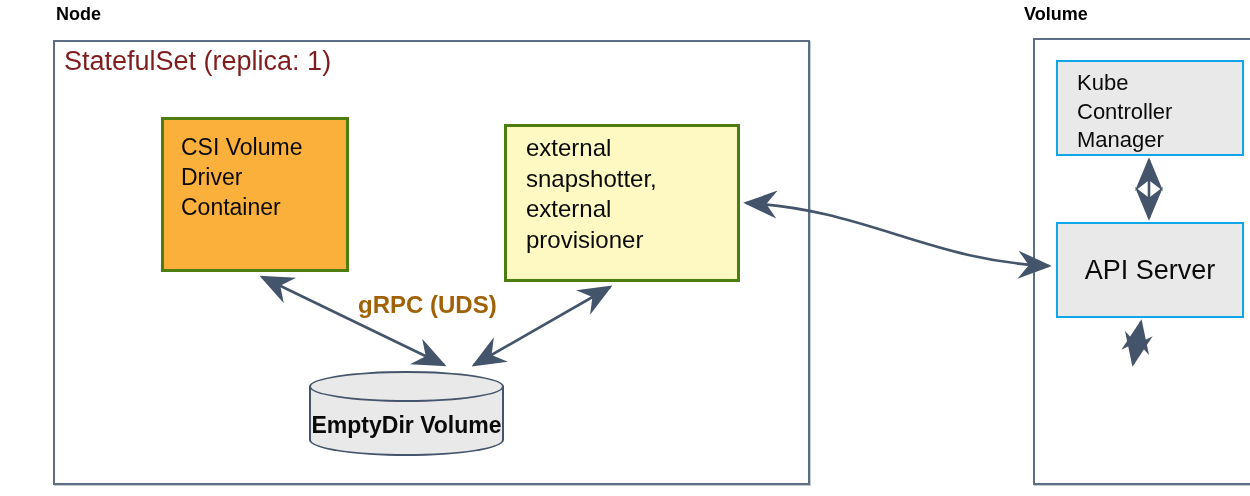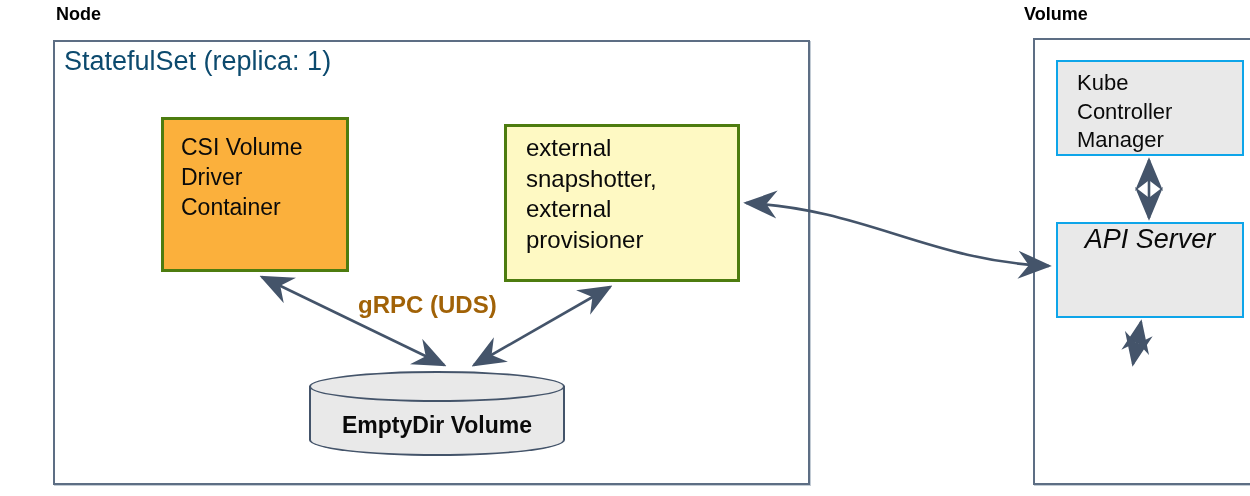--- a/index.html
+++ b/index.html
@@ -3,45 +3,45 @@
 <meta charset="utf-8">
 <style>
   * { margin:0; padding:0; box-sizing:border-box; }
   body { background:#ffffff; font-family:"Liberation Sans", sans-serif; color:#111111; }
   #canvas { position:relative; width:1250px; height:496px; background:#ffffff; overflow:hidden;margin-left:36px; }
 
   .group-label { position:absolute; font-size:18px; font-weight:bold; color:#000; }
   .outer-box { position:absolute; border:2px solid #5d6e84; background:transparent;
                box-shadow:1px 1px 0 rgba(120,140,160,0.45); }
 
-  .statefulset-title { position:absolute; left:28px; top:46px; font-size:27px; color:#0c4a6e; }
+  .statefulset-title { position:absolute; left:28px; top:46px; font-size:27px; color:#7f1d1d; }
 
   .fill-box { position:absolute; border:3px solid #4d7c0f; white-space:pre-line;
               font-size:23px; line-height:1.3; color:#0a0a0a; }
   .csi-box { left:125px; top:117px; width:188px; height:155px; background:#fbb03c;
              padding:13px 10px 0 17px; }
   .sidecar-box { left:468px; top:124px; width:236px; height:158px; background:#fef9c3;
                  padding:6px 10px 0 19px; font-size:24px; line-height:1.28; }
 
   .grey-box { position:absolute; border:2px solid #0ea5e9; background:#e9e9e9;
               white-space:pre-line; color:#0a0a0a; }
   .kcm-box { left:1020px; top:60px; width:188px; height:96px; font-size:22px;
              line-height:1.3; padding:7px 8px 0 19px; }
   .api-box { left:1020px; top:222px; width:188px; height:96px; font-size:27px;
-             display:flex; align-items:flex-start; justify-content:center;font-style:italic; }
+             display:flex; align-items:center; justify-content:center; }
 
   .cylinder { position:absolute; }
   .cyl-body { position:absolute; left:0; right:0; bottom:0; background:#e9e9e9;
               border:2px solid #44546a; border-top:none;
               border-radius:0 0 50% 50% / 0 0 16px 16px; }
   .cyl-top { position:absolute; left:0; right:0; top:0; background:#e9e9e9;
              border:2px solid #44546a; border-radius:50%; }
   .cyl-label { position:absolute; left:0; right:0; display:flex; align-items:center; color:#0a0a0a; }
 
-  .emptydir { left:273px; top:371px; width:256px; height:85px; }
+  .emptydir { left:273px; top:371px; width:195px; height:85px; }
   .emptydir .cyl-body { top:15px; }
   .emptydir .cyl-top { height:31px; }
   .emptydir .cyl-label { top:31px; bottom:8px; justify-content:center;
                          font-size:23px; font-weight:600; }
 
   .etcd { left:1017px; top:368px; width:160px; height:73px; }
   .etcd .cyl-body { top:13px; }
   .etcd .cyl-top { height:27px; }
   .etcd .cyl-label { top:26px; bottom:6px; justify-content:flex-start;
                      padding-left:21px; font-size:28px; }

